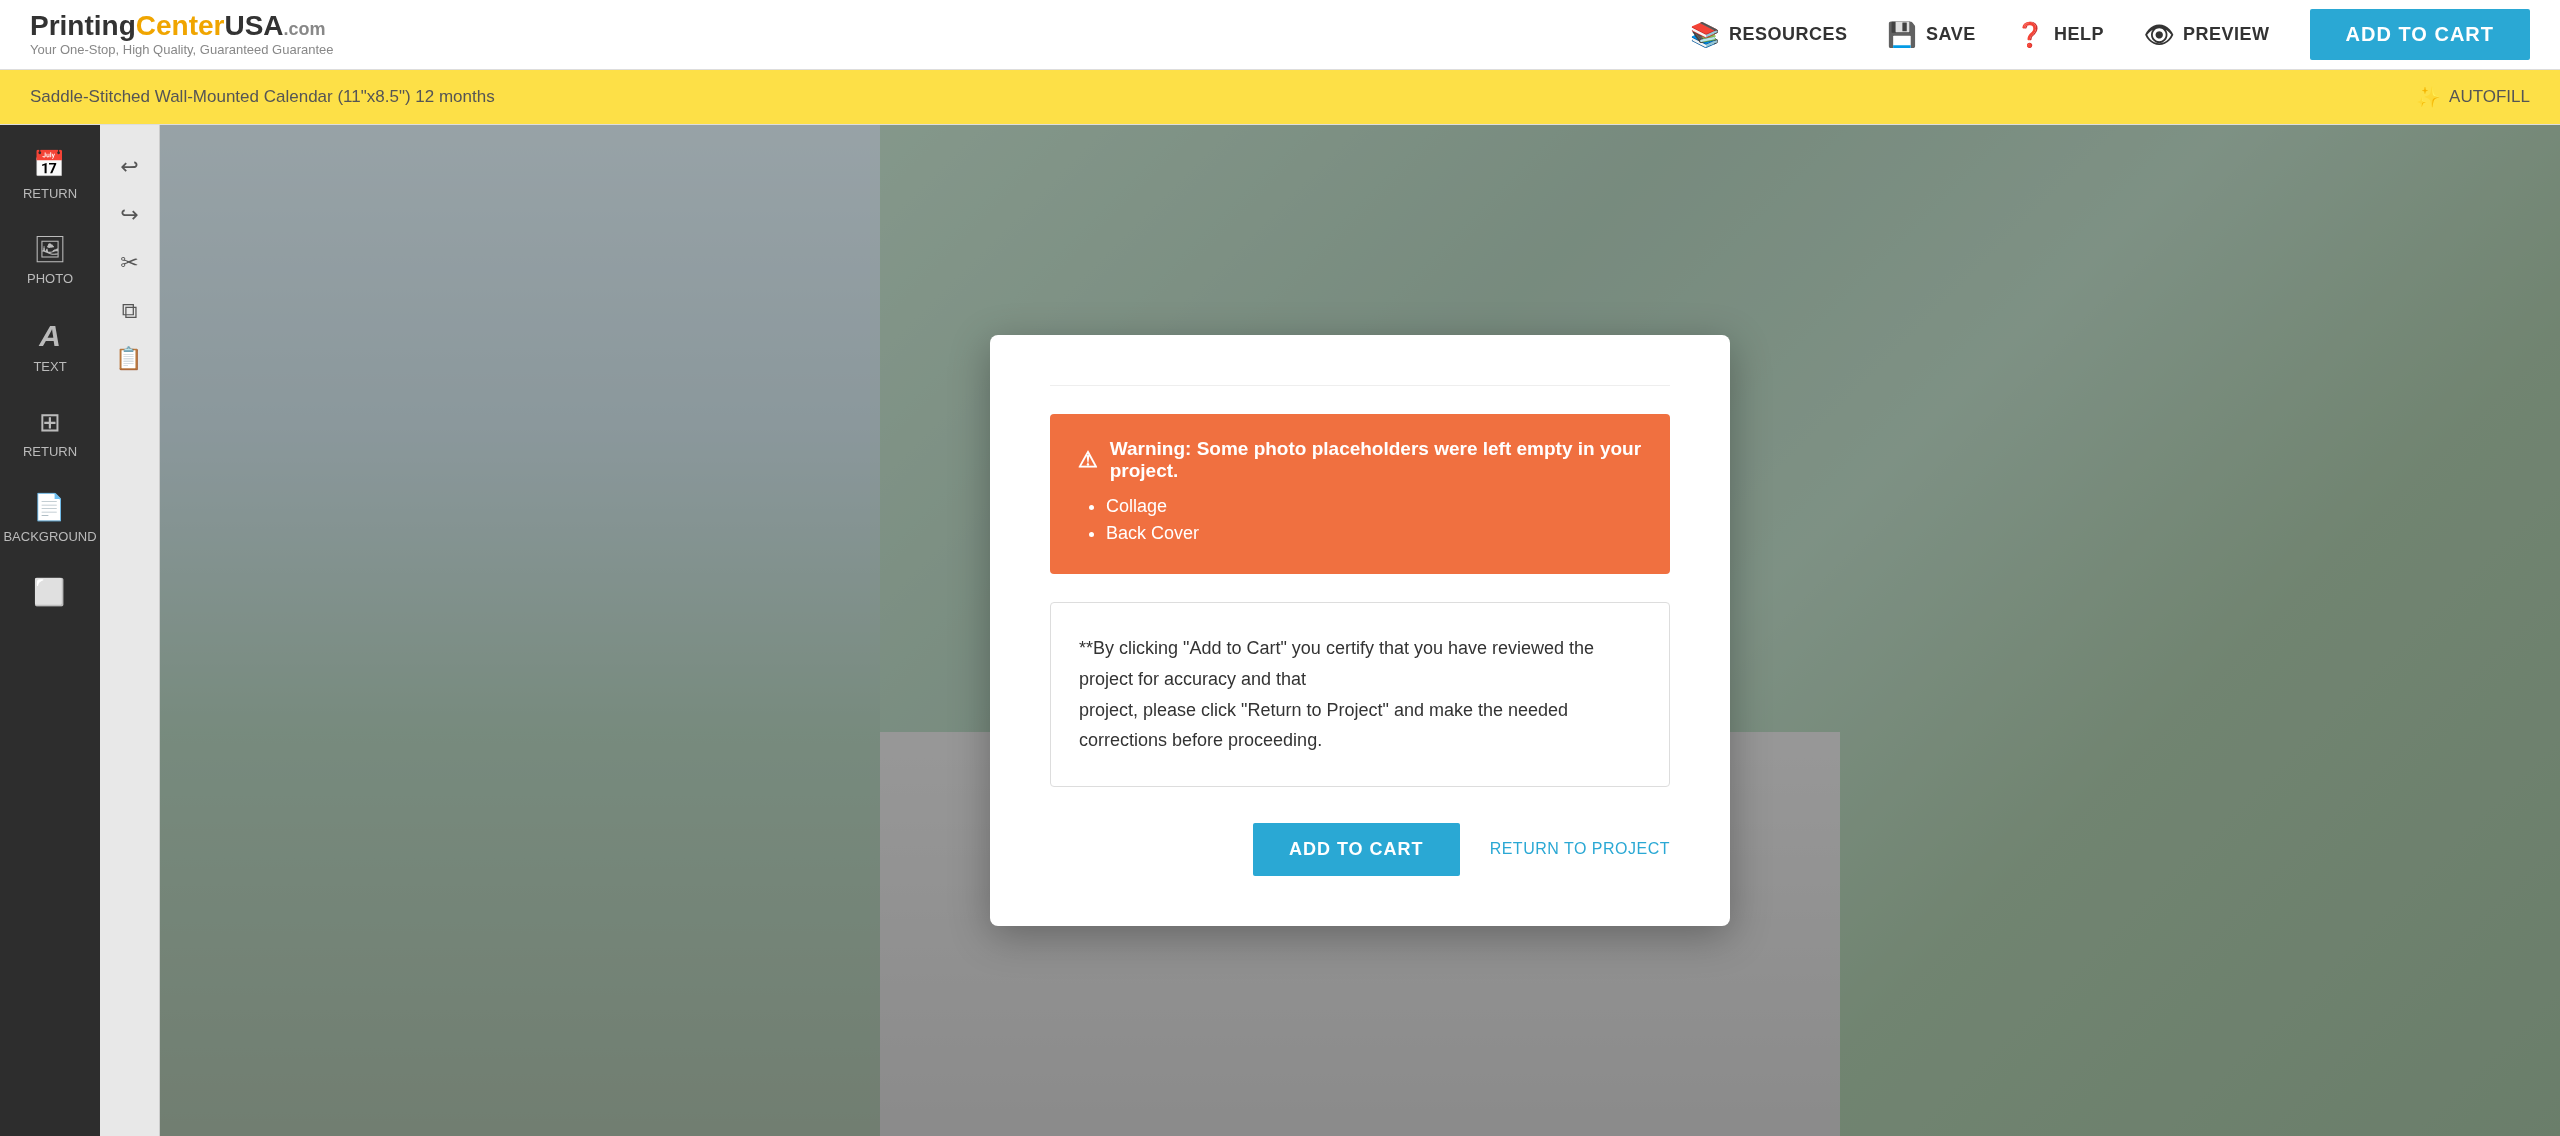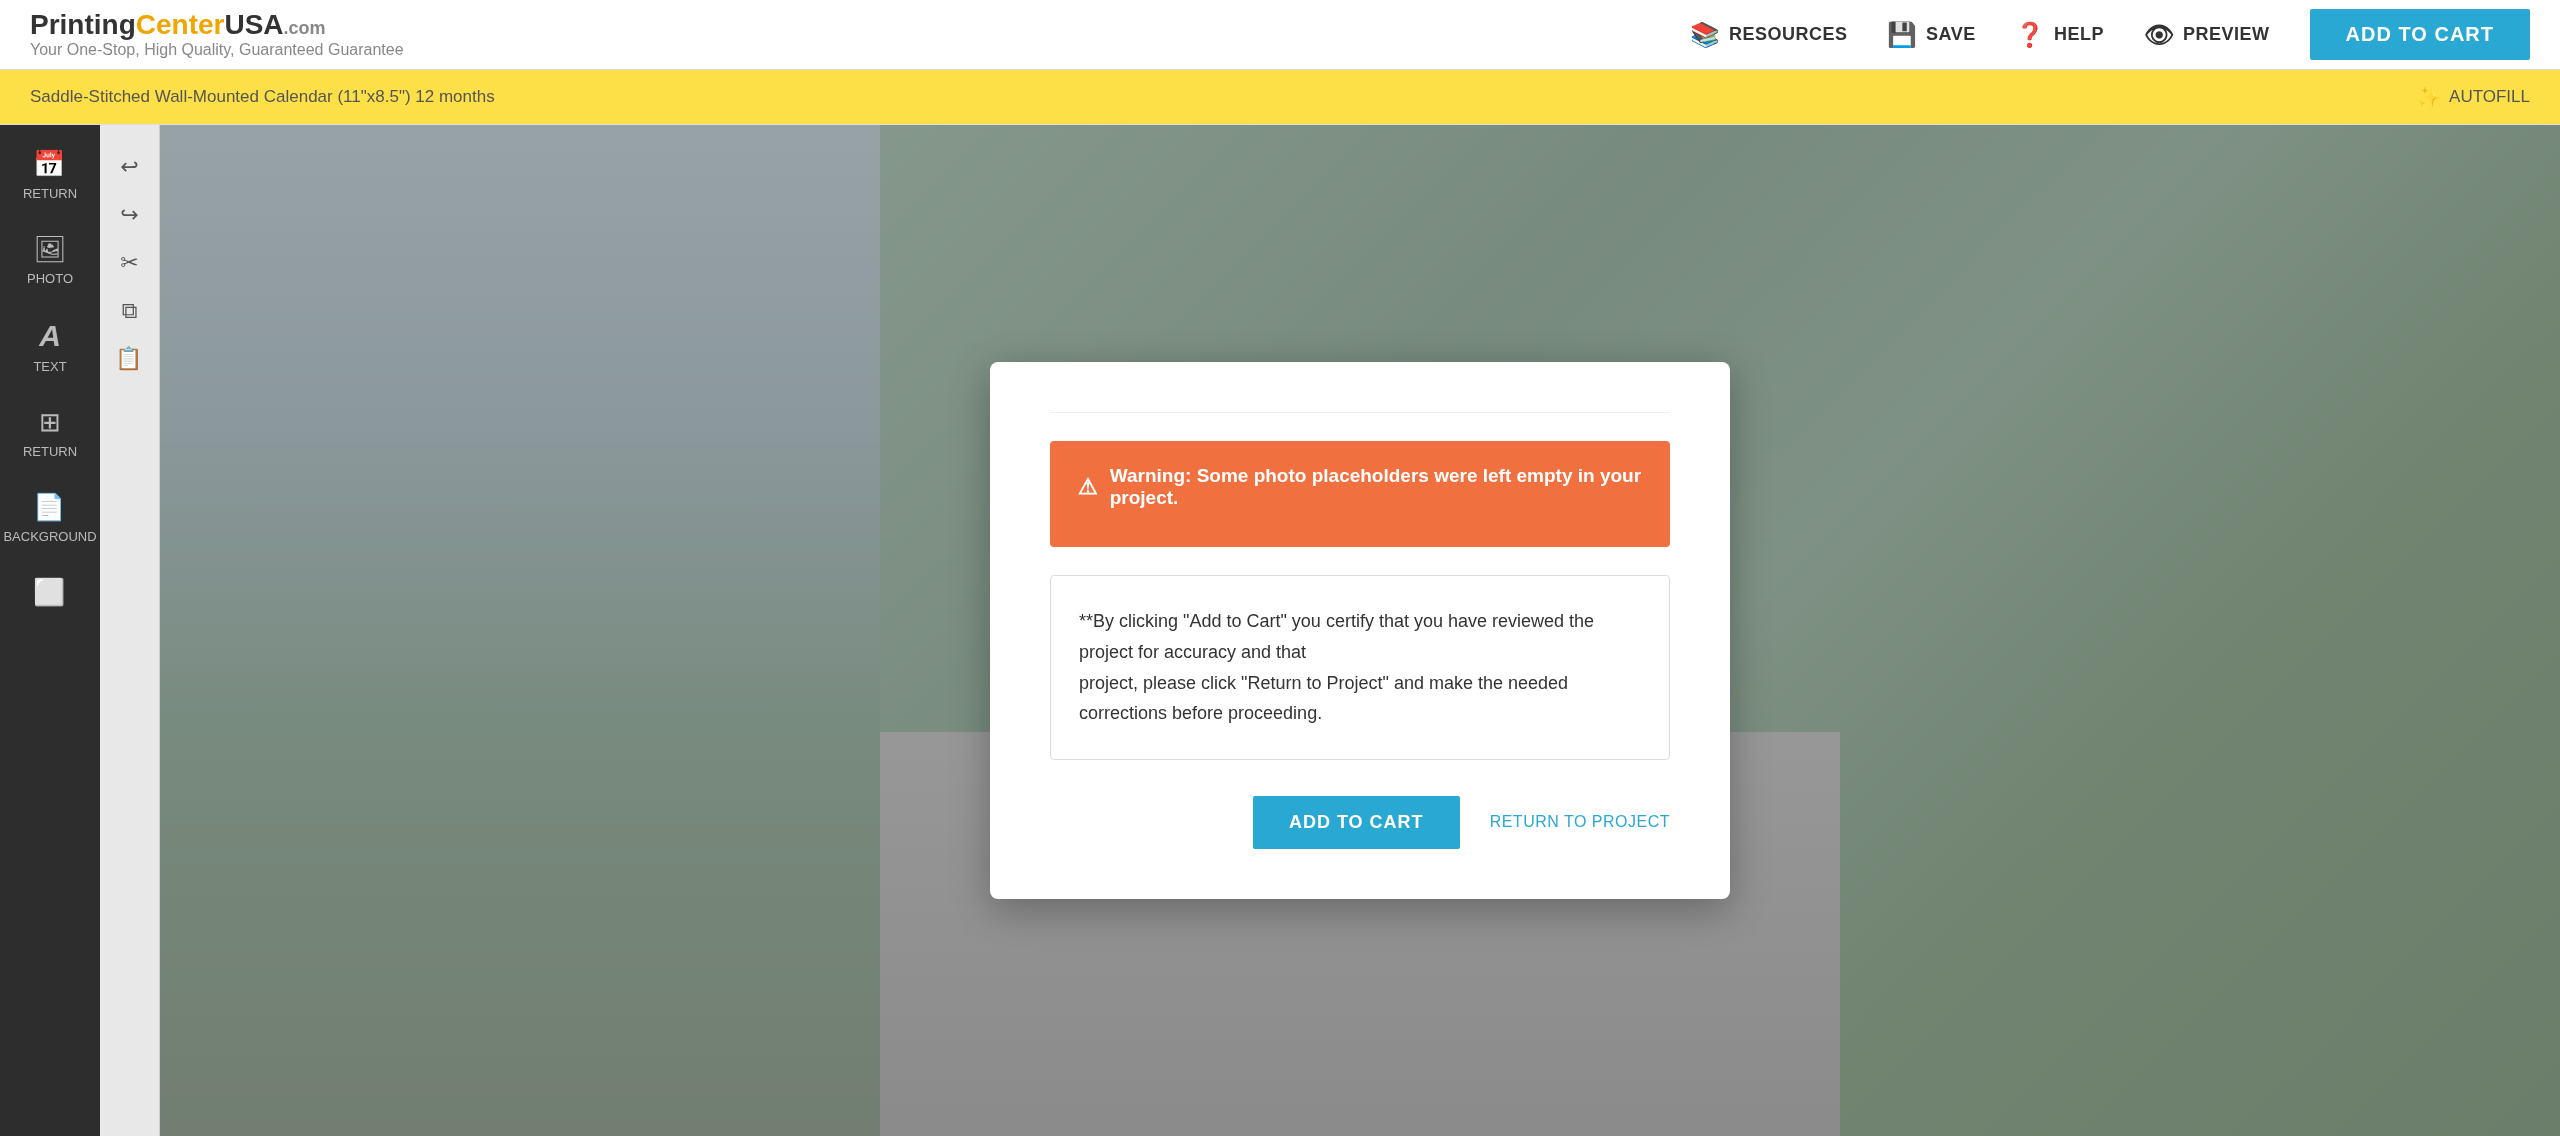--- a/index.html
+++ b/index.html
@@ -24,21 +24,21 @@
     .logo-text {
       font-size: 28px;
       font-weight: bold;
       color: #222;
       line-height: 1;
     }
     .logo-text span.printing { color: #333; }
     .logo-text span.center { color: #f0a500; }
     .logo-text span.usa { color: #333; }
     .logo-text span.com { color: #888; font-size: 18px; }
-    .logo-sub { font-size: 16px; color: #888; display: block; margin-top: 2px; }
+    .logo-sub { font-size: 13px; color: #888; display: block; margin-top: 2px; }
     .nav-right {
       display: flex;
       align-items: center;
       gap: 40px;
     }
     .nav-item {
       display: flex;
       align-items: center;
       gap: 8px;
       font-size: 18px;
@@ -349,20 +349,24 @@
 
     <div class="overlay">
       <div class="modal">
         <hr class="divider">
 
         <div class="warning-box">
           <div class="warning-header">
             <span class="warning-icon">⚠</span>
             <span>Warning: Some photo placeholders were left empty in your project.</span>
           </div>
+          <ul class="warning-list">
+            <li>Collage</li>
+            <li>Back Cover</li>
+          </ul>
         </div>
 
         <div class="cert-box">
           <p>**By clicking "Add to Cart" you certify that you have reviewed the project for accuracy and that</p>
           <p>project, please click "Return to Project" and make the needed corrections before proceeding.</p>
         </div>
 
         <div class="modal-footer">
           <button class="modal-add-to-cart">ADD TO CART</button>
           <a class="modal-return-link">RETURN TO PROJECT</a>

